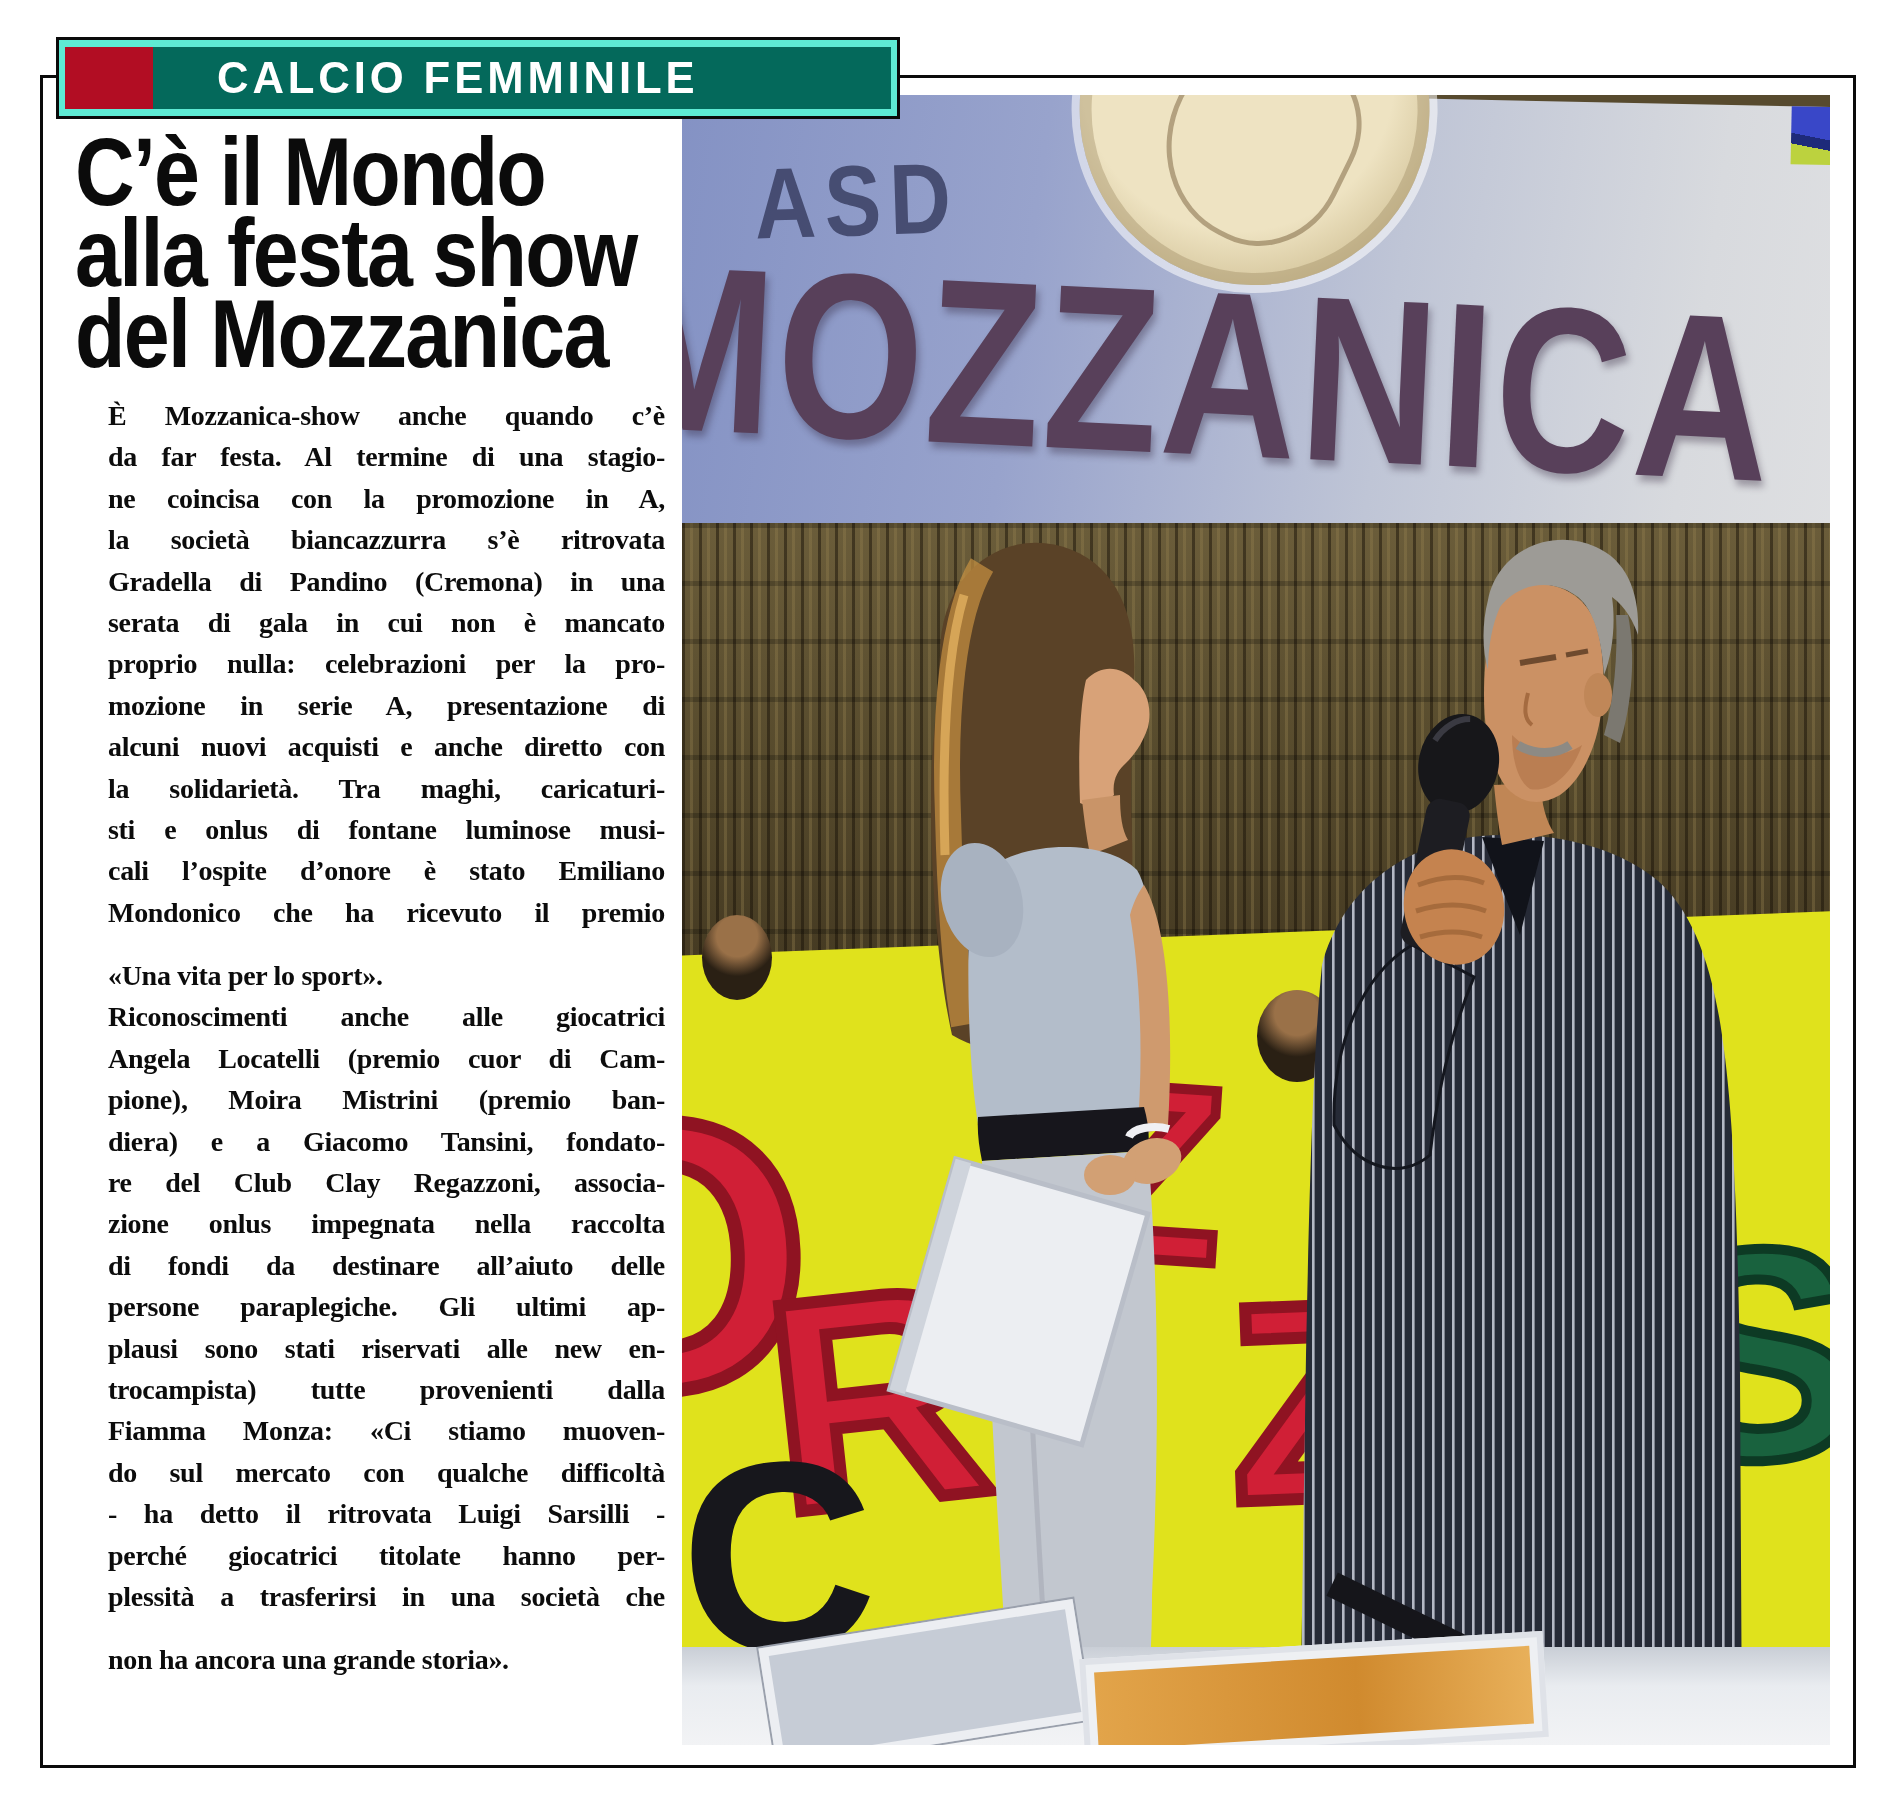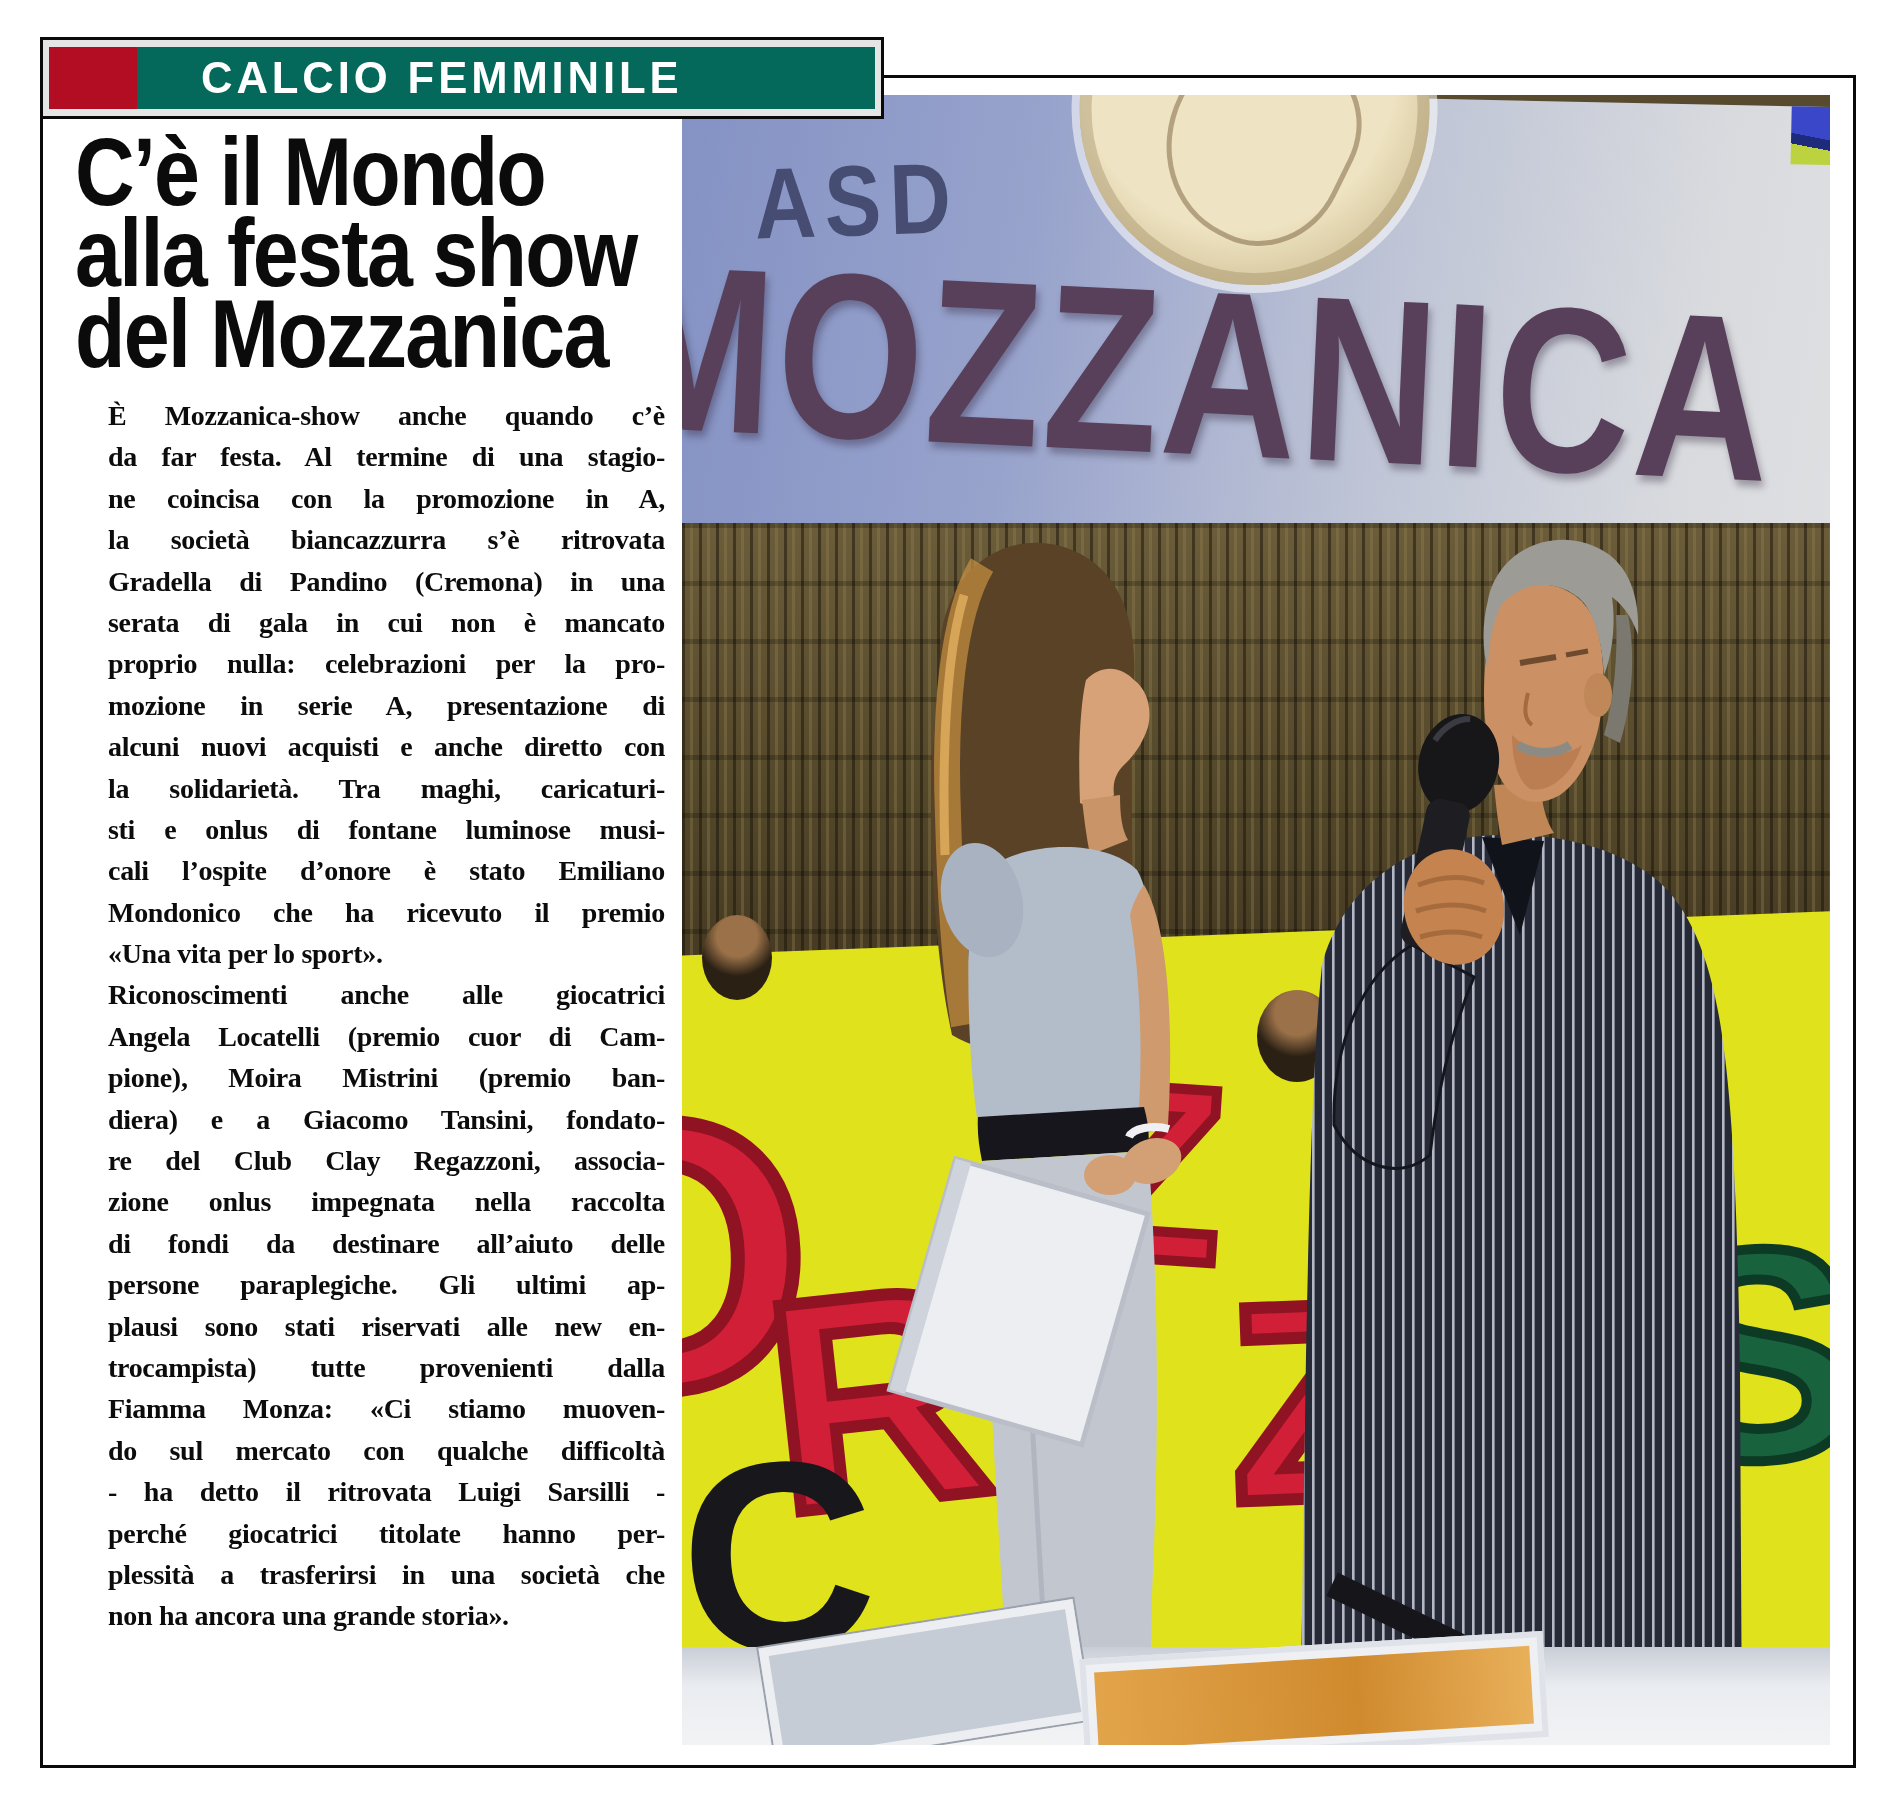--- a/index.html
+++ b/index.html
@@ -3,40 +3,40 @@
 <meta charset="utf-8">
 <style>
   html,body{margin:0;padding:0;background:#ffffff;}
   body{width:1893px;height:1807px;position:relative;font-family:"Liberation Serif",serif;color:#0c0c0c;overflow:hidden;}
 
   
   .frame{position:absolute;left:40px;top:75px;width:1816px;height:1693px;
          border:3px solid #0a0a0a;box-sizing:border-box;background:#ffffff;}
 
   
-  .kicker{position:absolute;left:40px;top:37px;width:844px;height:82px;background:#e5e5e5;
+  .kicker{position:absolute;left:56px;top:37px;width:844px;height:82px;background:#5eead4;
           border:3px solid #0a0a0a;box-sizing:border-box;display:flex;align-items:center;
           padding:4px 6px;z-index:9;}
   .kicker-red{width:88px;height:62px;background:#b20d23;flex:0 0 auto;}
   .kicker-green{flex:1;height:62px;background:#04695b;display:flex;align-items:center;overflow:hidden;}
   .kicker-label{color:#ffffff;font-family:"Liberation Sans",sans-serif;font-weight:bold;
                 font-size:45px;letter-spacing:4px;margin-left:64px;white-space:nowrap;
                 transform:scaleX(.97);transform-origin:left center;}
 
   
   .headline{position:absolute;left:75px;top:131px;z-index:3;
             font-family:"Liberation Sans",sans-serif;font-weight:bold;font-size:96px;
             letter-spacing:-2px;line-height:81px;color:#0b0b0b;white-space:nowrap;
             transform:scaleX(.86);transform-origin:left top;}
 
   
   .article{position:absolute;left:108px;top:395px;width:557px;z-index:3;}
   .tline{font-size:28px;font-weight:bold;line-height:41.4px;height:41.4px;overflow:hidden;
          letter-spacing:-0.3px;text-align:justify;text-align-last:justify;font-family:Liberation Serif, serif;}
-  .tline.pend{text-align-last:left;}
+  .tline.pend{text-align-last:left;margin-top:22px;}
 
   
   .photo{position:absolute;left:682px;top:95px;width:1148px;height:1650px;overflow:hidden;
          background:#574a2e;z-index:1;}
 
   .stage-banner{position:absolute;left:0;top:-12px;width:103%;height:452px;
         background:linear-gradient(97deg,#8492c4 0%,#98a3cc 30%,#bfc5d6 60%,#d8dade 85%,#dfe0e2 100%);
         transform:rotate(1.2deg);transform-origin:left top;}
   .emblem{position:absolute;left:398px;top:-160px;width:350px;height:350px;border-radius:50%;
         background:radial-gradient(circle at 45% 40%,#eee3c2 0 55%,#d6c79e 75%,#bdb088 100%);

